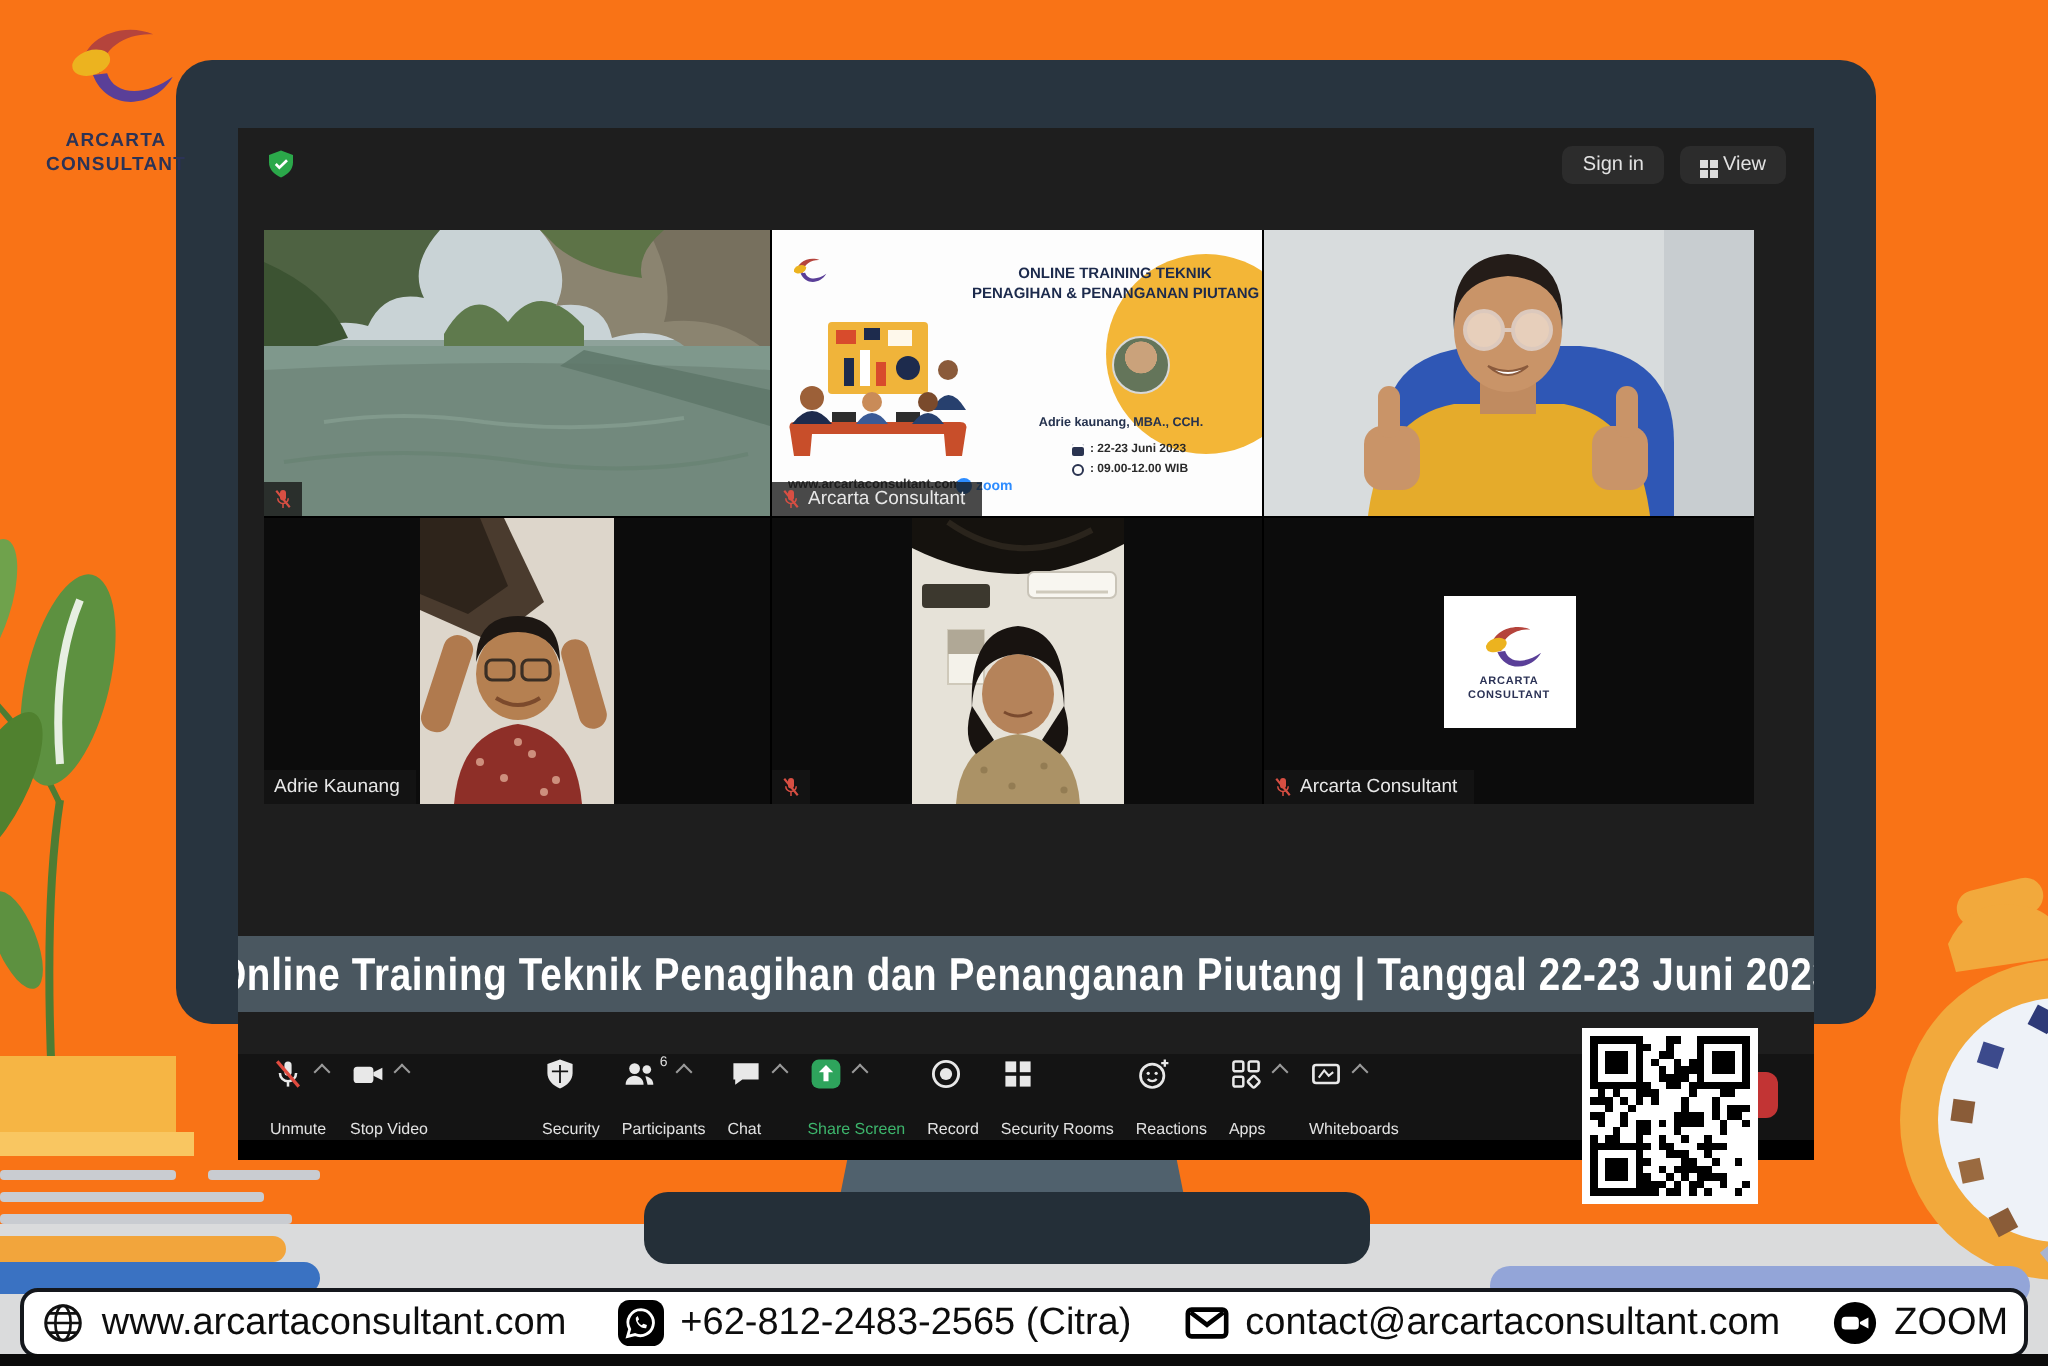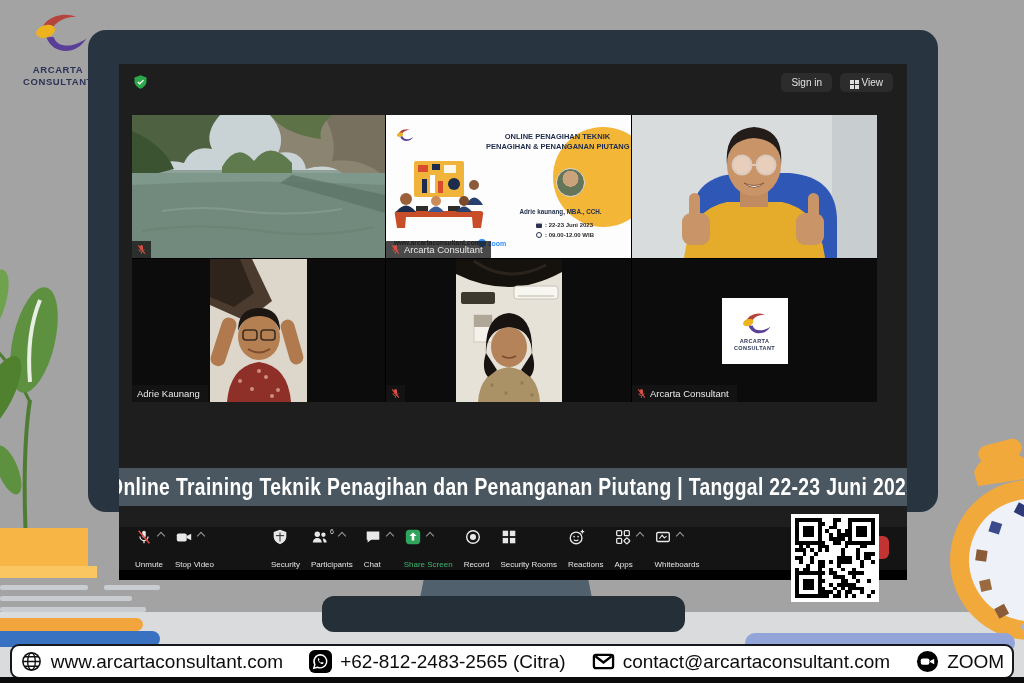--- a/index.html
+++ b/index.html
@@ -1,16 +1,16 @@
 <!DOCTYPE html>
 <html><head>
 <meta charset="utf-8">
 <style>
   html,body{margin:0;padding:0;background:#fff}
-  .stage{position:relative;width:1024px;height:683px;background:#a3a3a3;overflow:hidden;
+  .stage{position:relative;width:1024px;height:683px;background:#f97316;overflow:hidden;
          font-family:"Liberation Sans",sans-serif;}
 
   
   .floor{position:absolute;left:0;top:612px;width:1024px;height:71px;background:#dadbdc}
   .bottom-strip{position:absolute;left:0;top:677px;width:1024px;height:6px;background:#0b0b0b;z-index:40}
   .periwinkle{position:absolute;left:745px;top:633px;width:270px;height:20px;background:#93a5d8;border-radius:10px;z-index:2}
   .plant{position:absolute;left:-10px;top:242px;width:100px;height:300px;z-index:1}
   .box-orange{position:absolute;left:0;top:528px;width:88px;height:38px;background:#f6b544;z-index:1}
   .box-orange2{position:absolute;left:0;top:566px;width:97px;height:12px;background:#f9c661;z-index:1}
   .gline{position:absolute;background:#c9ccd1;border-radius:2px;z-index:1}
@@ -194,21 +194,21 @@
           </div>
         </div>
 
         <div class="tile">
           <div class="slide">
             <div class="ycircle"></div>
             <svg class="mini-logo">
                 <use href="#arclogo"></use>
               </svg>
             <div class="s-title">
-              <div>ONLINE PENAGIHAN TEKNIK</div>
+              <div>ONLINE TRAINING TEKNIK</div>
               <div>PENAGIHAN &amp; PENANGANAN PIUTANG</div>
             </div>
             <svg class="illus" viewBox="0 0 96 72">
               <rect x="22" y="2" width="50" height="36" rx="2" fill="#f0b43a"></rect>
               <rect x="26" y="6" width="10" height="7" fill="#d84b2c"></rect>
               <rect x="40" y="5" width="8" height="6" fill="#1d2b4d"></rect>
               <rect x="52" y="6" width="12" height="8" fill="#fff" opacity=".9"></rect>
               <rect x="30" y="20" width="5" height="14" fill="#1d2b4d"></rect>
               <rect x="38" y="16" width="5" height="18" fill="#fff"></rect>
               <rect x="46" y="22" width="5" height="12" fill="#d84b2c"></rect>

